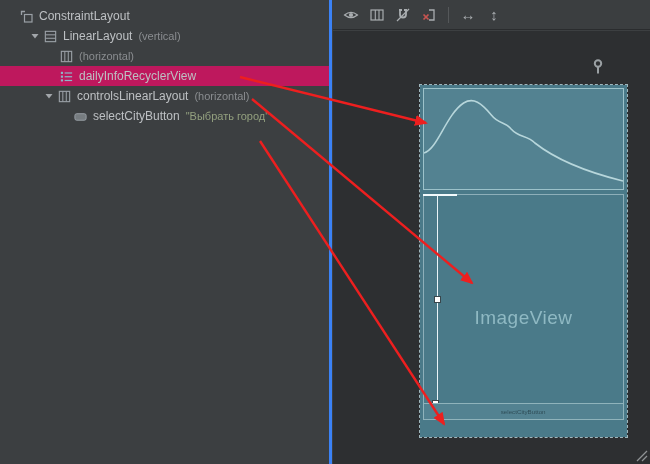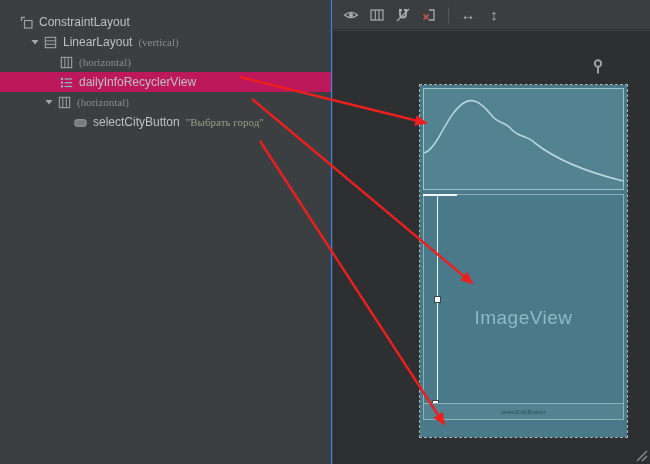--- a/index.html
+++ b/index.html
@@ -1,27 +1,27 @@
 <!DOCTYPE html>
 <html><head>
 <meta charset="utf-8">
 <style>
   html,body{margin:0;padding:0;background:#3c3f41;}
   body{width:650px;height:464px;overflow:hidden;font-family:"Liberation Sans",sans-serif;-webkit-font-smoothing:antialiased;}
   .app{position:relative;width:650px;height:464px;background:#3c3f41;}
 
   
-  .left-panel{position:absolute;left:0;top:0;width:332px;height:464px;background:#3c3f41;border-right:1px solid #3b82f6;box-sizing:border-box;padding-top:12px;}
+  .left-panel{position:absolute;left:0;top:0;width:332px;height:464px;background:#3c3f41;border-right:3px solid #3b82f6;box-sizing:border-box;padding-top:6px;}
   .tree-row{height:20px;display:flex;align-items:center;font-size:12px;color:#bdc0c3;white-space:nowrap;cursor:default;}
   .tree-row.selected{background:#be185d;}
   .indent{flex:none;height:1px;}
   .chevron{width:14px;flex:none;display:flex;align-items:center;justify-content:center;}
   .tree-icon{width:16px;height:16px;margin-right:5px;flex:none;display:flex;align-items:center;justify-content:center;}
   .tree-label{margin-right:6px;}
-  .tree-meta{color:#8a8d90;font-size:11px;font-family:Liberation Serif, serif;}
+  .tree-meta{color:#8a8d90;font-size:11px;}
   .tree-meta.string-meta{color:#93a07f;}
 
   
   .toolbar{position:absolute;left:333px;top:0;width:317px;height:30px;background:#3b3e40;border-bottom:1px solid #2a2c2e;box-sizing:border-box;display:flex;align-items:center;gap:8px;padding-left:9px;}
   .tb-icon{width:18px;height:18px;display:flex;align-items:center;justify-content:center;color:#a9adb0;font-size:15px;line-height:1;cursor:pointer;}
   .tb-sep{width:1px;height:16px;background:#55585a;margin:0 2px;}
 
   
   .surface{position:absolute;left:333px;top:31px;width:317px;height:433px;background:#2d2f31;}
   .wrench{position:absolute;left:258px;top:28px;width:14px;height:16px;cursor:pointer;}
@@ -114,20 +114,21 @@
             <path d="M1.5 3 L5 7.5 L8.5 3 Z" fill="#a2a6aa"></path>
           </svg>
       </span>
       <span class="tree-icon">
         <svg width="15" height="15" viewBox="0 0 16 16">
             <rect x="2.5" y="2.5" width="11" height="11" fill="none" stroke="#9aa0a6" stroke-width="1.2"></rect>
             <line x1="6.2" y1="2.5" x2="6.2" y2="13.5" stroke="#9aa0a6" stroke-width="1.1"></line>
             <line x1="9.9" y1="2.5" x2="9.9" y2="13.5" stroke="#9aa0a6" stroke-width="1.1"></line>
           </svg>
       </span>
+      <span class="tree-label">controlsLinearLayout</span>
       <span class="tree-meta">(horizontal)</span>
     </div>
 
     <div class="tree-row">
       <span class="indent" style="width:72px"></span>
       <span class="tree-icon">
         <svg width="15" height="15" viewBox="0 0 16 16">
             <rect x="2" y="5" width="12" height="7" rx="2" fill="#767c80" stroke="#9aa0a6" stroke-width="1"></rect>
           </svg>
       </span>

